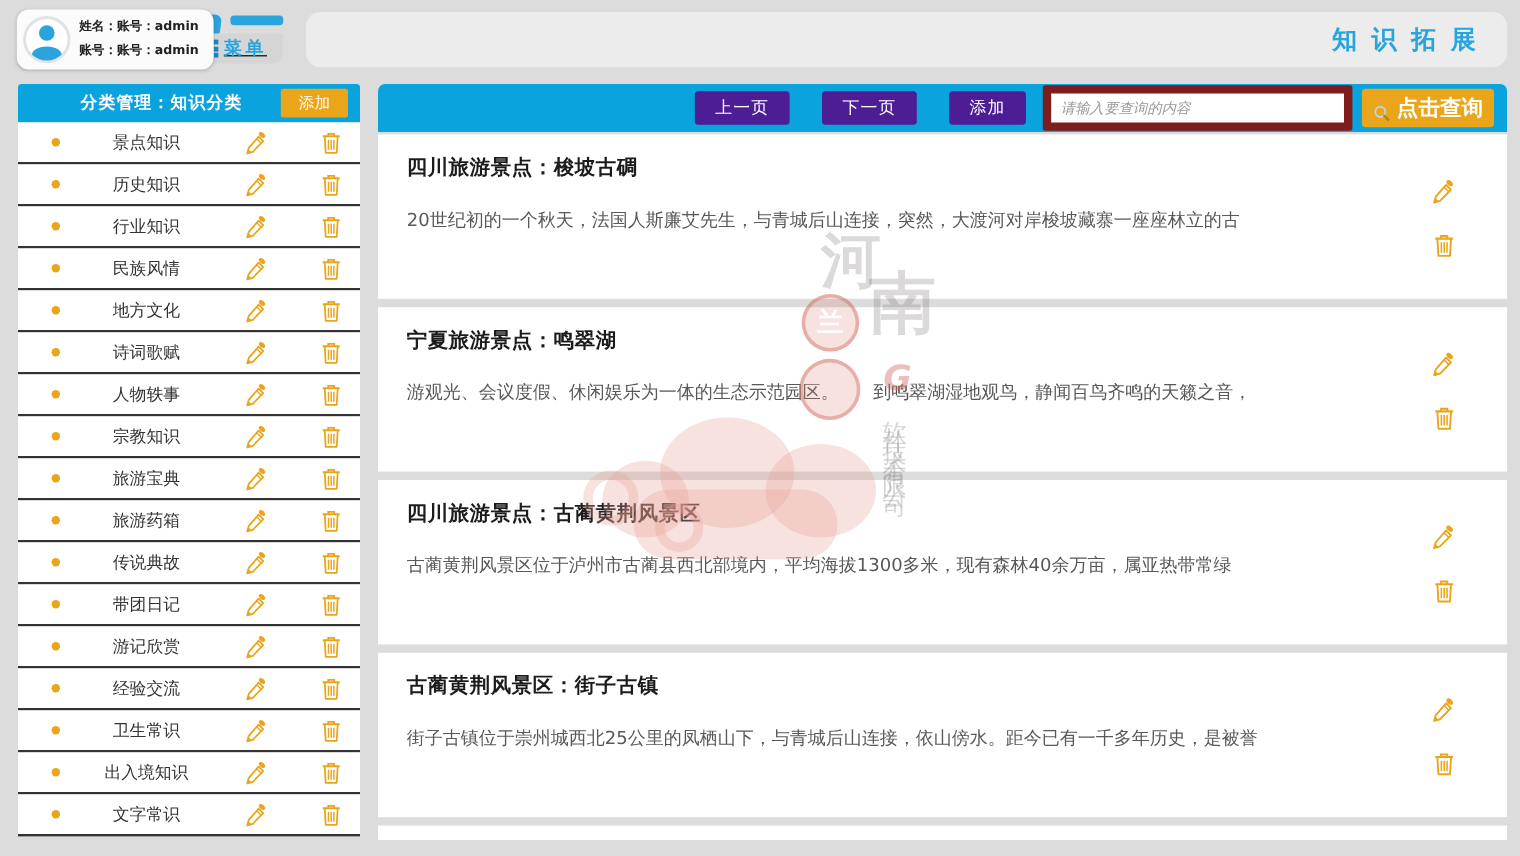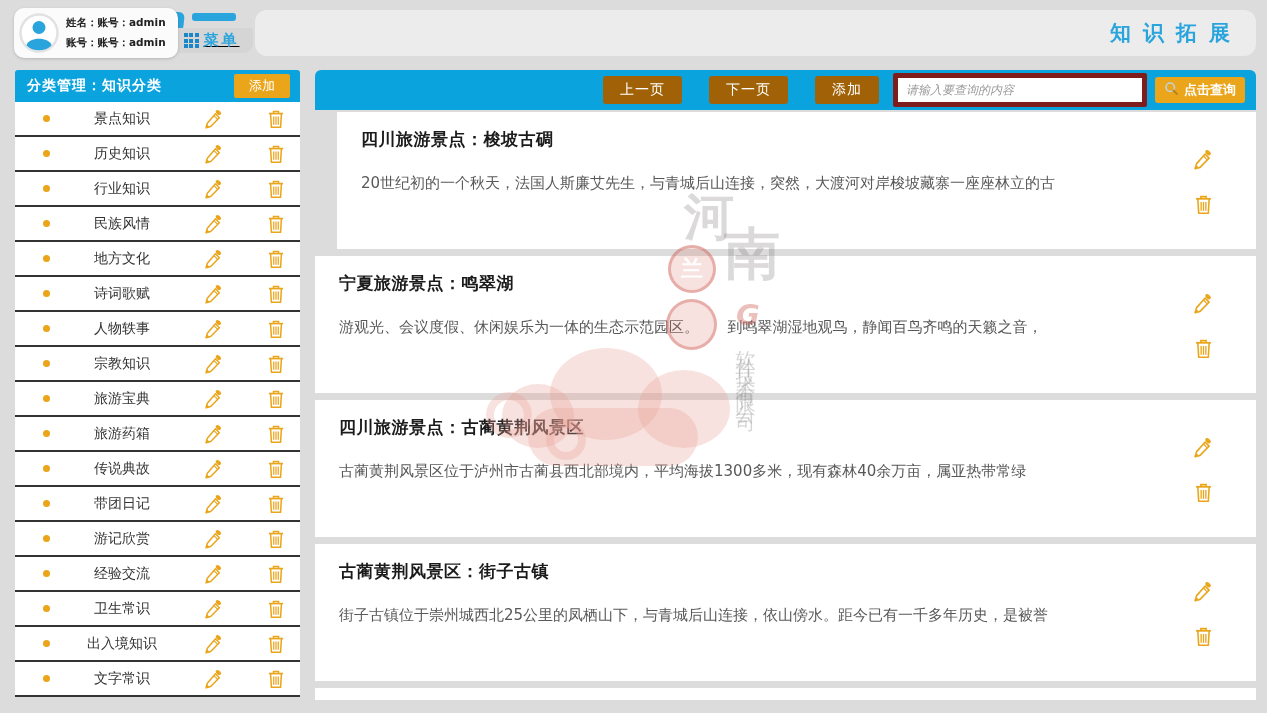--- a/index.html
+++ b/index.html
@@ -12,54 +12,54 @@
     color:#2aa4dc;font-size:21px;font-weight:bold;letter-spacing:12px;white-space:nowrap;}
 
   .user-chip{position:absolute;left:14px;top:8px;width:164px;height:50px;background:#fbfbfb;
     border-radius:10px;box-shadow:0 1px 3px rgba(0,0,0,.18);display:flex;align-items:center;z-index:3;}
   .avatar{width:40px;height:40px;margin-left:5px;flex:0 0 auto;}
   .user-lines{margin-left:7px;font-size:10.5px;font-weight:bold;color:#222;line-height:1.9;white-space:nowrap;}
 
   .menu-tab{position:absolute;left:152px;top:11px;width:84px;height:42px;z-index:2;}
   .tab-blob{position:absolute;left:0;top:1px;width:32px;height:18px;background:#2aa4dc;border-radius:6px 6px 4px 3px;transform:skewX(-6deg);}
   .tab-bar{position:absolute;left:40px;top:2px;width:44px;height:8px;background:#2aa4dc;border-radius:3px;}
-  .tab-body{position:absolute;left:18px;top:17px;width:83px;height:25px;background:#d5d5d5;
+  .tab-body{position:absolute;left:1px;top:17px;width:83px;height:25px;background:#d5d5d5;
     border-radius:2px 2px 9px 7px;display:flex;align-items:center;justify-content:center;gap:5px;text-decoration:underline;}
   .grid-icon{display:inline-grid;grid-template-columns:repeat(3,4px);grid-auto-rows:4px;gap:1.5px;}
   .grid-icon i{background:#1b86c8;display:block;}
   .menu-label{color:#2aa4dc;font-size:15px;font-weight:bold;letter-spacing:3px;}
 
   
   .sidebar{position:absolute;left:15px;top:70px;width:285px;height:630px;overflow:hidden;}
-  .sidebar-header{height:32px;background:#0ba3dd;border-radius:3px 3px 0 0;display:flex;align-items:center;}
+  .sidebar-header{height:32px;background:#0ba3dd;border-radius:3px 3px 0 0;display:flex;align-items:center;padding-left:40px;}
   .sidebar-title{color:#fff;font-size:14px;font-weight:bold;margin-left:12px;letter-spacing:1px;white-space:nowrap;}
   .add-btn{margin-left:auto;margin-right:10px;background:#eaa51b;color:#fff;font-size:13px;
     padding:3px 15px;border:none;border-radius:2px;cursor:pointer;}
   .cat-row{height:33px;background:#fff;border-bottom:2px solid #333;display:flex;align-items:center;font-family:Liberation Mono, monospace;}
   .bullet{width:7px;height:7px;border-radius:50%;background:#eaa51b;margin-left:28px;flex:0 0 auto;}
   .cat-label{width:132px;text-align:center;font-size:14px;color:#333;margin-left:6px;white-space:nowrap;}
   .icon-btn{background:none;border:none;padding:0;cursor:pointer;line-height:0;}
   .cat-edit{margin-left:16px;}
   .cat-del{margin-left:auto;margin-right:14px;}
 
   
   .panel{position:absolute;left:315px;top:70px;width:941px;height:630px;overflow:hidden;}
   .toolbar{height:40px;background:#0ba3dd;border-radius:6px 6px 0 0;display:flex;align-items:center;
     justify-content:flex-end;padding-right:11px;box-sizing:border-box;}
-  .tb-btn{background:#a16207;color:#fff;border:none;font-size:14px;padding:5px 17px;border-radius:3px;
+  .tb-btn{background:#4c1d95;color:#fff;border:none;font-size:14px;padding:5px 17px;border-radius:3px;
     letter-spacing:1px;cursor:pointer;white-space:nowrap;}
   .tb-next{margin-left:27px;} .tb-add{margin-left:27px;}
-  .search-input{width:228px;height:24px;margin-left:14px;border:5px solid #7f1d1d;border-radius:2px;
+  .search-input{width:228px;height:24px;margin-left:14px;border:7px solid #7f1d1d;border-radius:2px;
     font-size:12px;padding:0 8px;color:#333;font-family:inherit;}
   .search-input::placeholder{color:#9a9a9a;font-style:italic;}
-  .search-btn{display:flex;align-items:flex-start;gap:5px;margin-left:8px;background:#eaa51b;color:#fff;
-    font-size:13px;font-weight:bold;padding:4px 9px;border:none;border-radius:3px;cursor:pointer;white-space:nowrap;}
+  .search-btn{display:flex;align-items:flex-end;gap:5px;margin-left:8px;background:#eaa51b;color:#fff;
+    font-size:18px;font-weight:bold;padding:4px 9px;border:none;border-radius:3px;cursor:pointer;white-space:nowrap;}
 
   .card{position:relative;background:#fff;height:137px;margin-top:7px;}
-  .card:first-of-type{margin-top:2px;margin-left:22px;}
+  .card:first-of-type{margin-top:2px;}
   .card-title{position:absolute;left:24px;top:16px;font-size:17px;font-weight:bold;color:#1b1b1b;letter-spacing:.5px;}
   .card-excerpt{position:absolute;left:24px;top:60px;right:110px;font-size:15px;color:#585858;
     white-space:pre-wrap;line-height:1.5;}
   .card-actions{position:absolute;right:42px;top:36px;display:flex;flex-direction:column;gap:22px;align-items:center;}
   .card-partial{background:#fff;height:137px;margin-top:7px;}
 
   
   .watermark{position:absolute;inset:0;pointer-events:none;z-index:6;}
   .wm-big{position:absolute;font-weight:bold;color:rgba(125,120,120,.28);line-height:1;}
   .wm-he{left:684px;top:192px;font-size:50px;}

